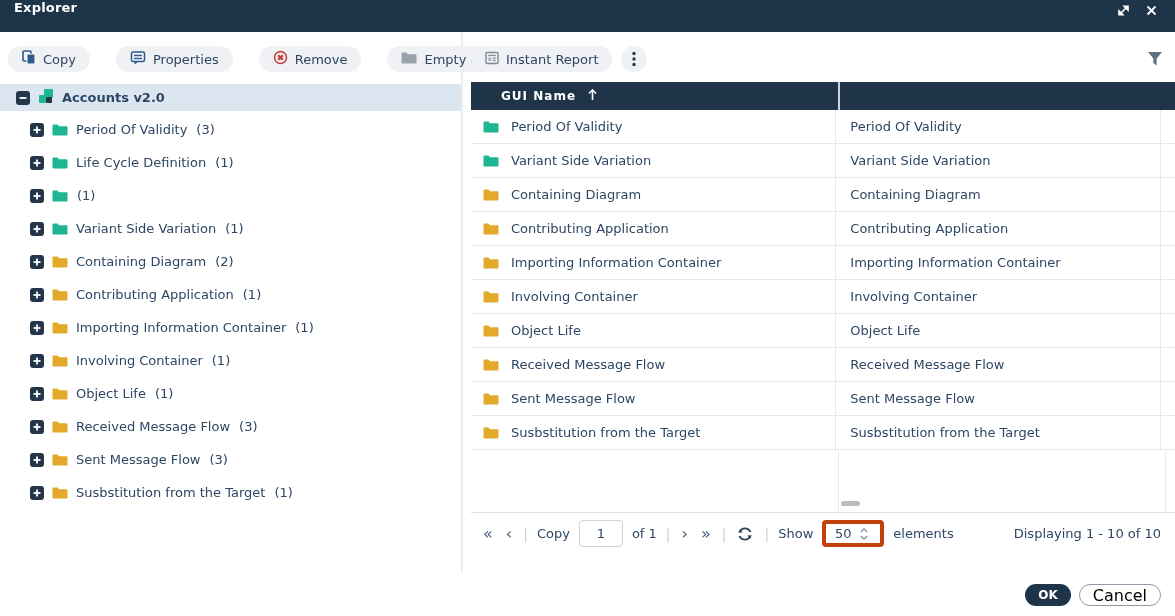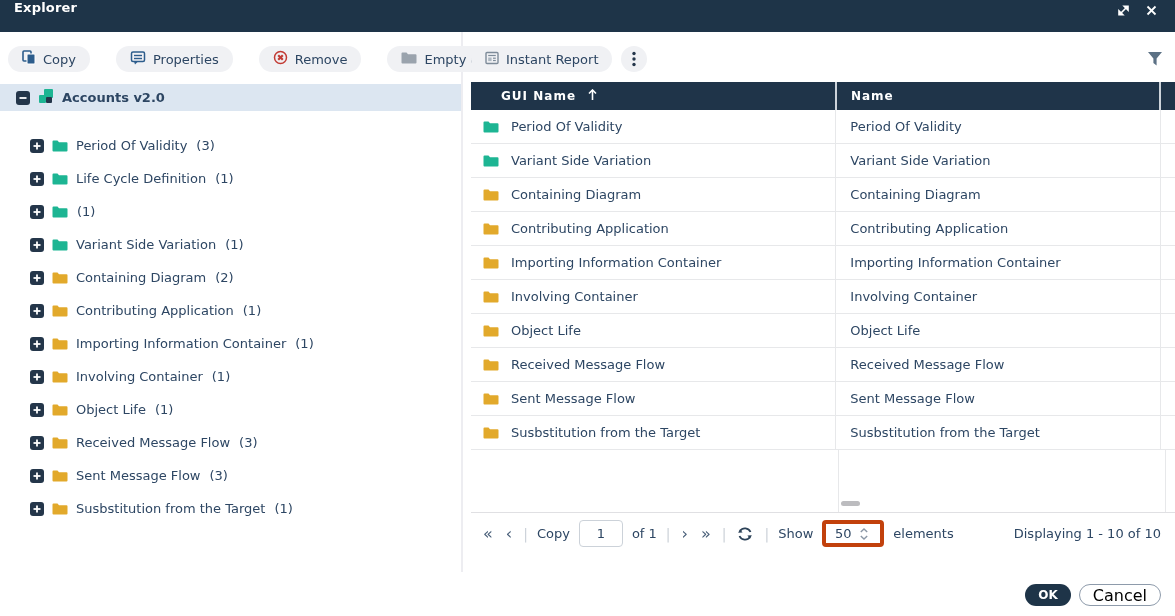--- a/index.html
+++ b/index.html
@@ -34,21 +34,21 @@
     font-size: 13px; color: #2d4663; cursor: pointer; font-family: inherit; white-space: nowrap;
   }
   .pill.kebab { padding: 0 11px; }
   .right-toolbar { display: flex; align-items: center; gap: 9px; margin-bottom: 10px; padding-right: 12px; }
   .right-toolbar .spacer { flex: 1; }
   .icon-plain { background: none; border: none; cursor: pointer; display: flex; align-items: center; }
 
   
   .tree-root {
     height: 27px; background: #dce6f1; display: flex; align-items: center; gap: 8px;
-    padding-left: 16px; font-weight: bold; font-size: 13px; cursor: pointer; margin-bottom: 18px;
+    padding-left: 16px; font-weight: bold; font-size: 13px; cursor: pointer; margin-bottom: 2px;
   }
   .tree-item {
     height: 33px; display: flex; align-items: center; gap: 8px;
     padding-left: 30px; font-size: 13px; cursor: pointer; white-space: nowrap;
   }
   .toggle {
     width: 14px; height: 14px; background: #24364a; border-radius: 3px; flex: 0 0 14px;
     display: flex; align-items: center; justify-content: center; cursor: pointer;
   }
   .folder { display: inline-flex; flex: 0 0 16px; }
@@ -436,23 +436,20 @@
       <div class="trow thead">
         <div class="cell col1">
           <span>GUI Name</span>
           <span><svg width="9" height="12" viewBox="0 0 9 12">
                 <g stroke="#ffffff" stroke-width="1.6" fill="none">
                   <line x1="4.5" y1="11" x2="4.5" y2="1.5"></line>
                   <polyline points="1,4.5 4.5,1 8,4.5"></polyline>
                 </g>
               </svg></span>
         </div>
-        <div class="cell col2">
-          <span>Name</span>
-        </div>
         <div class="cell col3">
           
         </div>
       </div>
 
       <div class="tbody">
 
           <div class="trow">
             <div class="cell col1">
               <span class="folder" data-color="green">

